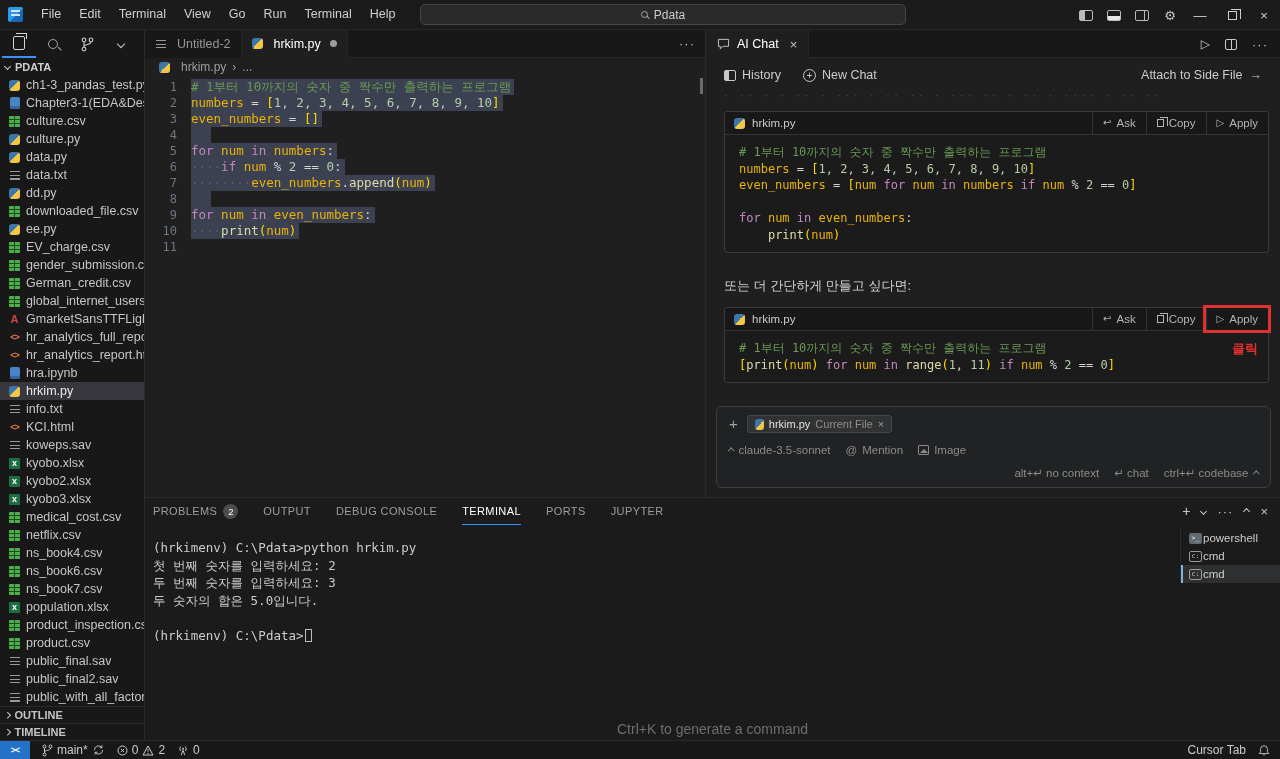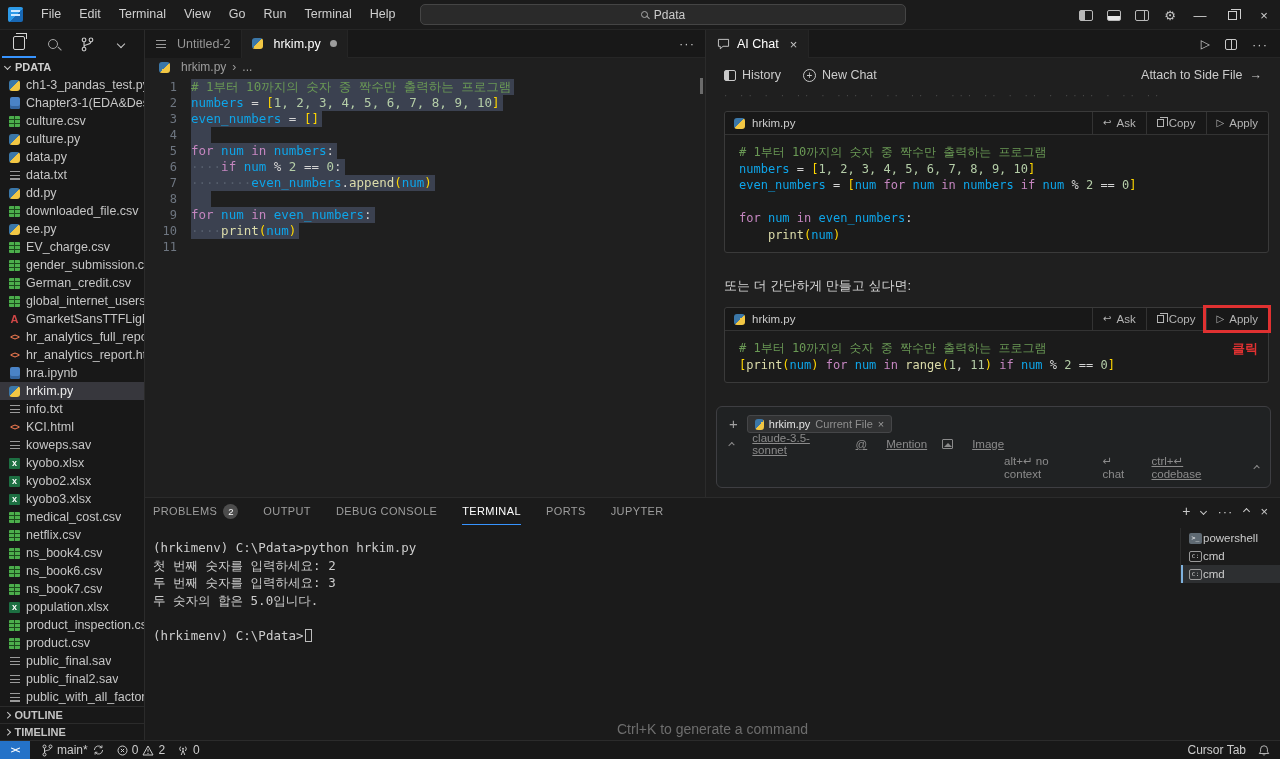--- a/index.html
+++ b/index.html
@@ -89,21 +89,21 @@
   .tab-overflow { position:absolute; right:10px; top:6px; color:#c5c5c5; font-size:13px; letter-spacing:1px; }
   .breadcrumb { height:18px; display:flex; align-items:center; gap:6px; padding-left:14px;
     font-size:12px; color:#9d9d9d; background:#1f1f1f; }
   .code-area { padding-top:3px; font-family:"DejaVu Sans Mono",monospace; font-size:12.5px; }
   .cline { display:flex; height:16px; line-height:16px; white-space:pre; }
   .lnum { width:32px; text-align:right; margin-right:14px; color:#6e7681; font-size:12px;
     font-family:"DejaVu Sans Mono",monospace; flex:none; }
   .lbody.selbg { background:#3b4150; padding-right:3px; }
   .lbody.selempty { display:inline-block; width:20px; }
   .ed-scroll { position:absolute; right:2px; top:48px; width:3px; height:16px; background:#6b6b6b; }
-  .tk-com{color:#6a9955} .tk-k{color:#c586c0} .tk-v{color:#0ea5e9} .tk-n{color:#b5cea8}
+  .tk-com{color:#6a9955} .tk-k{color:#c586c0} .tk-v{color:#eab308} .tk-n{color:#b5cea8}
   .tk-f{color:#dcdcaa} .tk-o{color:#d4d4d4} .tk-b{color:#ffd700} .tk-ws{color:#555d6b}
 
   
   .chat-col { position:absolute; left:705px; top:30px; width:575px; height:467px; background:#1f1f1f;
     border-left:1px solid #2b2b2b; }
   .ctab { height:28px; display:flex; align-items:center; gap:7px; padding:0 11px; background:#1f1f1f;
     font-size:12.5px; color:#ffffff; border-right:1px solid #252525; }
   .ctab .close { color:#c5c5c5; font-size:13px; margin-left:4px; }
   .chat-tab-actions { position:absolute; right:12px; top:0; height:28px; display:flex; align-items:center;
     gap:15px; color:#c9c9c9; }
@@ -141,21 +141,21 @@
   .chat-input { position:absolute; left:10px; right:10px; bottom:9px; height:82px; background:#202223;
     border:1px solid #3e3e42; border-radius:6px; padding:8px 12px; }
   .ci-row1 { display:flex; align-items:center; gap:9px; }
   .ci-plus { color:#a2a2a2; font-size:15px; line-height:14px; }
   .chip { display:flex; align-items:center; gap:5px; background:#313233; border:1px solid #454648;
     border-radius:3px; height:18px; padding:0 7px; font-size:11px; }
   .chip .cf { color:#e2e2e2; } .chip .ct { color:#8f8f8f; } .chip .cx { color:#9a9a9a; }
   .ci-placeholder { margin-top:9px; font-size:13px; color:#7f7f7f; }
   .ci-foot { position:absolute; left:12px; right:12px; bottom:7px; display:flex; align-items:center;
     font-size:11.5px; color:#8b8b8b; }
-  .ci-foot .grp { display:flex; align-items:center; gap:19px;text-decoration:underline; }
+  .ci-foot .grp { display:flex; align-items:center; gap:5px; }
   .ci-left { display:flex; gap:15px; } .ci-right { display:flex; gap:15px; margin-left:auto;margin-top:46px; }
   .chev.tiny { width:4.5px; height:4.5px; border-width:1.2px; margin-top:2px; }
   .img-ic { width:11px; height:10px; border:1px solid #8b8b8b; border-radius:1px; position:relative; }
   .img-ic::after { content:''; position:absolute; left:1px; bottom:1px; border-left:4px solid transparent;
     border-right:4px solid transparent; border-bottom:4px solid #8b8b8b; }
 
   
   .panel { position:absolute; left:145px; top:497px; width:1135px; height:243px; background:#1b1b1b;
     border-top:1px solid #2b2b2b; }
   .panel-tabs { height:27px; display:flex; align-items:center; gap:25px; padding-left:8px; }

